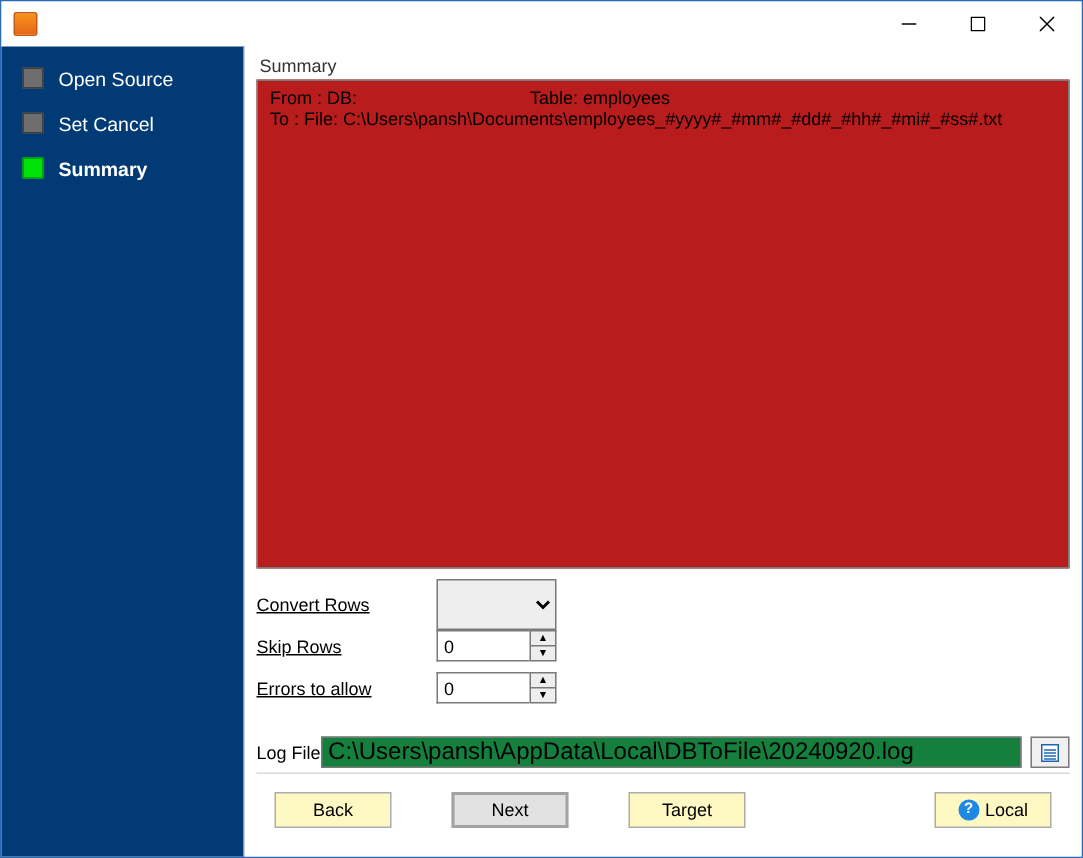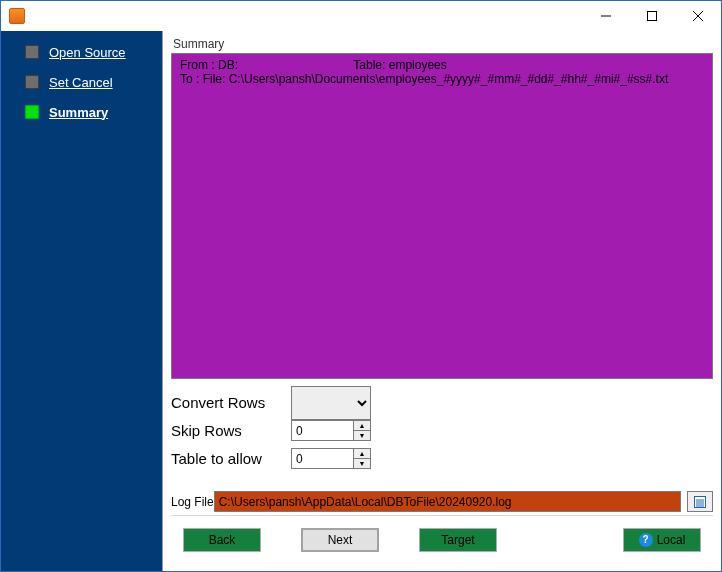--- a/index.html
+++ b/index.html
@@ -5,46 +5,46 @@
   * { box-sizing: border-box; margin: 0; padding: 0; }
   html, body { width: 722px; height: 572px; font-family: "Segoe UI", Tahoma, sans-serif; font-size: 12px; overflow: hidden; }
   .window { width: 722px; height: 572px; border: 1px solid #2a6bb8; background: #fff; display: flex; flex-direction: column; }
   .titlebar { height: 30px; display: flex; align-items: center; background: #fff; border-bottom: 1px solid #fff; }
   .titlebar .app-icon { width: 16px; height: 16px; margin: 0 8px; background: linear-gradient(#f7931e, #e56717); border: 1px solid #c55a11; border-radius: 2px; position: relative; }
   .titlebar .spacer { flex: 1; }
   .winbtn { width: 46px; height: 30px; display: flex; align-items: center; justify-content: center; color: #222; }
   .winbtn svg { pointer-events: none; }
   .body-row { flex: 1; display: flex; min-height: 0; }
   .sidebar { width: 162px; background: #013a74; color: #fff; border-right: 1px solid #999; padding-top: 6px; }
-  .step { display: flex; align-items: center; height: 30px; padding-left: 24px; color: #fff; cursor: default; text-decoration: underline; }
+  .step { display: flex; align-items: center; height: 30px; padding-left: 14px; color: #fff; cursor: default; }
   .step .box { width: 14px; height: 14px; margin-right: 10px; background: #6e6e6e; border: 1px solid #3f3f3f; display: inline-block; }
   .step.active .box { background: #00e20a; border-color: #00a607; }
   .step .label { font-size: 13px; }
   .step.active .label { font-weight: 700; }
   .main { flex: 1; display: flex; flex-direction: column; padding: 6px 8px 8px 8px; background: #fff; min-width: 0; }
   .section-title { font-size: 12px; color: #333; margin: 0 0 2px 2px; }
-  .summary-box { flex: 1; border: 1px solid #7a7a7a; padding: 4px 8px; font-size: 12px; background: #a21caf; color: #000; overflow: auto; }
+  .summary-box { flex: 1; border: 1px solid #7a7a7a; padding: 4px 8px; font-size: 12px; background: #b91c1c; color: #000; overflow: auto; }
   .summary-box .line { white-space: nowrap; }
   .from-table { display: inline-block; margin-left: 112px; }
   .form-area { margin-top: 10px; }
   .form-row { display: flex; align-items: center; height: 27px; margin-bottom: 1px; }
-  .form-row .flabel { width: 120px; color: #000; font-size: 15px; }
+  .form-row .flabel { width: 120px; color: #000; font-size: 12px; text-decoration: underline; }
   .select { width: 80px; height: 21px; border: 1px solid #7a7a7a; background: #eee; font-size: 12px; padding: 16px 4px; }
   .spinner { display: flex; width: 80px; height: 21px; }
   .spinner input { width: 62px; height: 21px; border: 1px solid #7a7a7a; border-right: none; font-size: 12px; padding: 0 4px; }
   .spin-btns { display: flex; flex-direction: column; width: 18px; }
   .spin-btns button { flex: 1; border: 1px solid #7a7a7a; background: #eee; font-size: 7px; line-height: 1; padding: 0; cursor: pointer; }
   .spin-btns button:first-child { border-bottom: none; }
   .log-row { display: flex; align-items: center; height: 27px; margin-top: 16px; }
-  .log-input { flex: 1; height: 21px; border: 1px solid #7a7a7a; font-size: 12px; padding: 0 4px; background: #c2410c; color: #000; }
+  .log-input { flex: 1; height: 21px; border: 1px solid #7a7a7a; font-size: 16px; padding: 0 4px; background: #15803d; color: #000; }
   .browse-btn { width: 26px; height: 21px; margin-left: 6px; border: 1px solid #7a7a7a; background: #f0f0f0; display: flex; align-items: center; justify-content: center; cursor: pointer; }
   .browse-btn svg { display: block; }
   .footer { height: 48px; display: flex; align-items: center; padding: 0 12px; border-top: 1px solid #d9d9d9; gap: 40px; }
   .footer .spacer { flex: 1; }
-  .btn { min-width: 78px; height: 24px; border: 1px solid #adadad; background: #15803d; font-size: 12px; cursor: pointer; display: flex; align-items: center; justify-content: center; }
+  .btn { min-width: 78px; height: 24px; border: 1px solid #adadad; background: #fef9c3; font-size: 12px; cursor: pointer; display: flex; align-items: center; justify-content: center; }
   .btn.primary { border: 2px solid #a3a3a3; background: #e1e1e1; }
   .btn .hicon { width: 14px; height: 14px; border-radius: 50%; background: #1e88e5; color: #fff; font-weight: bold; font-size: 10px; display: inline-flex; align-items: center; justify-content: center; margin-right: 4px; }
 </style>
 </head>
 <body>
 
 <div class="window">
 
   <div class="titlebar">
     <div class="app-icon"></div>
@@ -105,21 +105,21 @@
           <div class="flabel">Skip Rows</div>
           <div class="spinner">
             <input type="text" value="0" style="">
             <div class="spin-btns">
               <button>▲</button>
               <button>▼</button>
             </div>
           </div>
         </div>
         <div class="form-row">
-          <div class="flabel">Table to allow</div>
+          <div class="flabel">Errors to allow</div>
           <div class="spinner">
             <input type="text" value="0" style="">
             <div class="spin-btns">
               <button>▲</button>
               <button>▼</button>
             </div>
           </div>
         </div>
         <div class="log-row">
           <div class="flabel">Log File</div>

